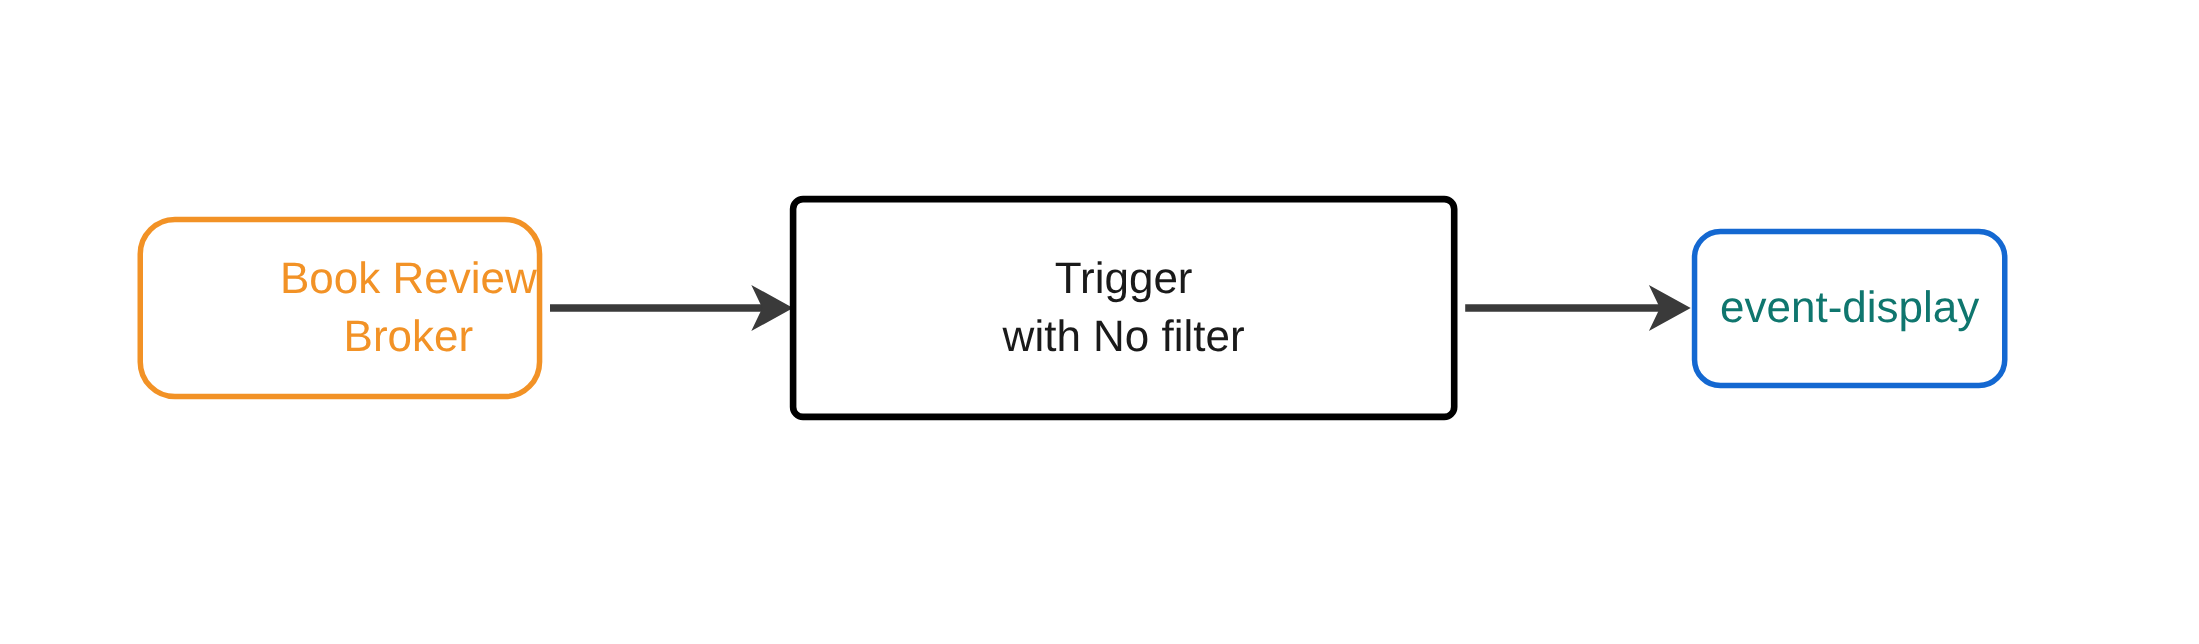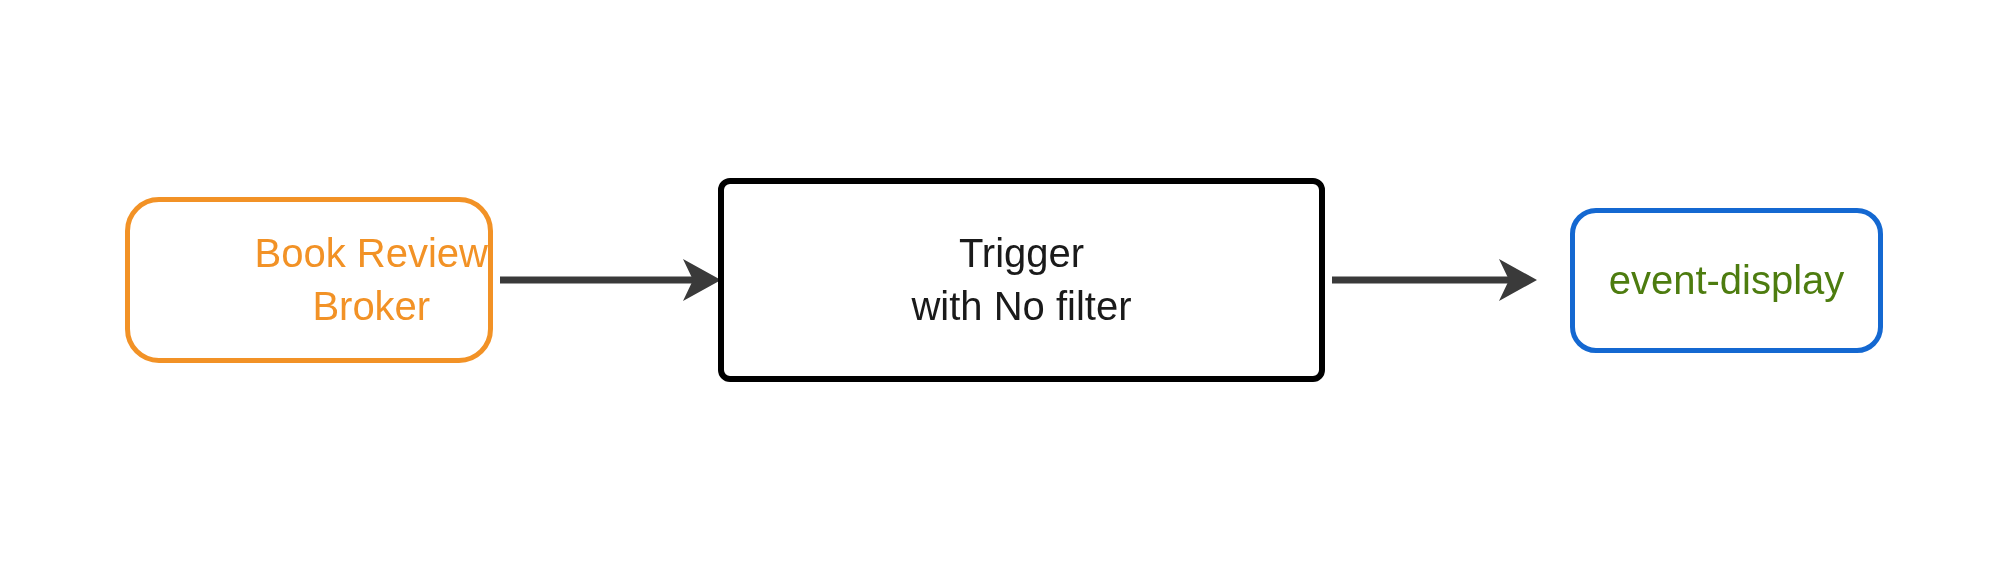--- a/index.html
+++ b/index.html
@@ -51,26 +51,25 @@
     width: 607px;
     height: 204px;
     border: 6px solid #000000;
     border-radius: 12px;
     color: #1a1a1a;
     align-items: center;
   }
   .node-event-display {
     left: 1538px;
     top: 208px;
-    width: 313px;
+    width: 287px;
     height: 145px;
     border: 5px solid #1468D1;
     border-radius: 26px;
-    color: #4d7c0f;
-    margin-left: 32px;
+    color: #0f766e;
   }
 </style>
 </head>
 <body>
 
 <div class="canvas">
 
   <svg class="edges-layer" viewBox="0 0 1999 585" xmlns="http://www.w3.org/2000/svg">
     <g>
       <line x1="500" y1="280" x2="694" y2="280" stroke="#3A3A3A" stroke-width="7"></line>

